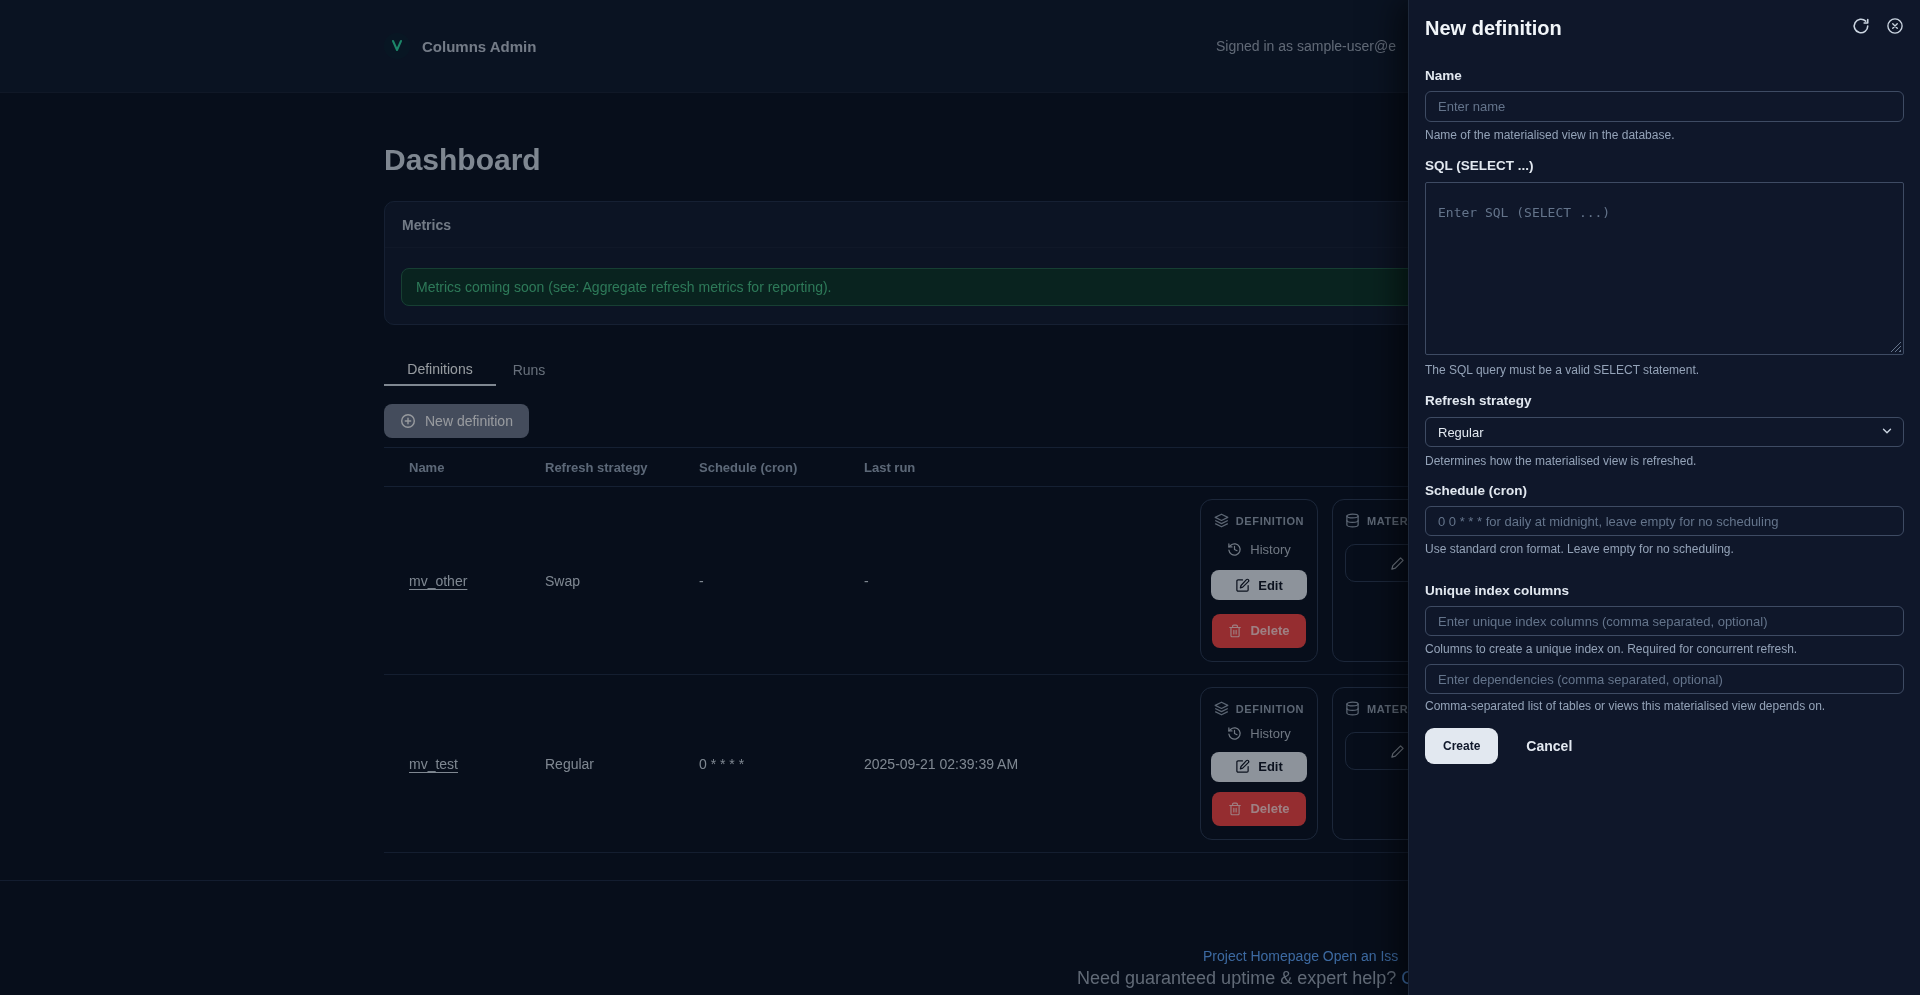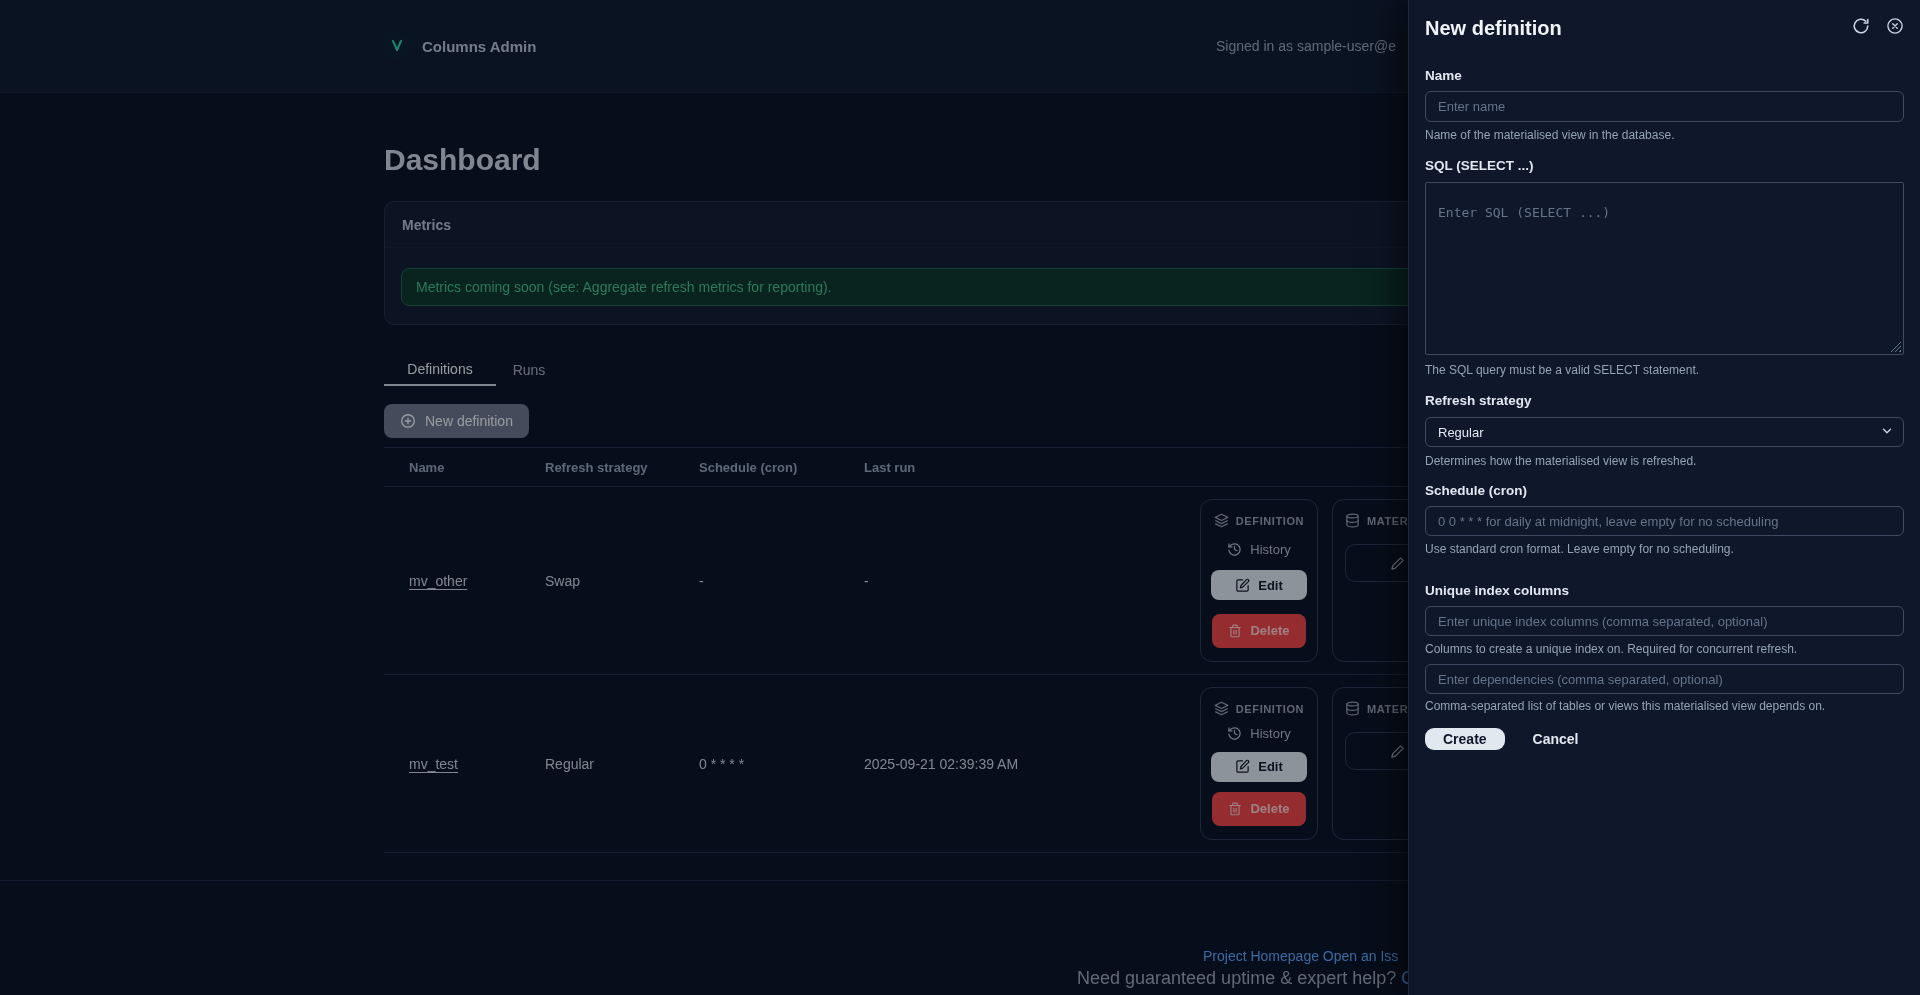--- a/index.html
+++ b/index.html
@@ -93,22 +93,22 @@
   .f-textarea::placeholder{color:#64748b;}
   .grip{position:absolute;right:3px;bottom:3px;width:11px;height:11px;
         background:repeating-linear-gradient(135deg,transparent 0 2px,#64748b 2px 3px);
         clip-path:polygon(100% 0,100% 100%,0 100%);}
   .sel-wrap{position:relative;margin-top:8px;}
   .f-select{width:100%;height:30px;box-sizing:border-box;border:1px solid #3e4b63;border-radius:6px;
             background:transparent;color:#e2e8f0;font-size:13px;padding:0 12px;appearance:none;
             -webkit-appearance:none;font-family:"Liberation Sans",sans-serif;outline:none;cursor:pointer;}
   .sel-chevron{position:absolute;right:10px;top:7px;color:#cbd5e1;pointer-events:none;}
   .drawer-actions{margin-top:14px;display:flex;align-items:center;gap:22px;}
-  .btn-create{height:22px;padding:0 18px;border-radius:9px;background:#e2e8f0;color:#0f172a;
-              font-size:14px;font-weight:700;border:none;cursor:pointer;}
+  .btn-create{height:36px;padding:0 18px;border-radius:9px;background:#e2e8f0;color:#0f172a;
+              font-size:12px;font-weight:700;border:none;cursor:pointer;}
   .btn-cancel{background:none;border:none;color:#e2e8f0;font-size:14px;font-weight:700;cursor:pointer;}
   svg{display:block;}
 </style>
 </head>
 <body>
 
 <div class="screen">
 
   <div class="appbar">
     <div class="brand">

